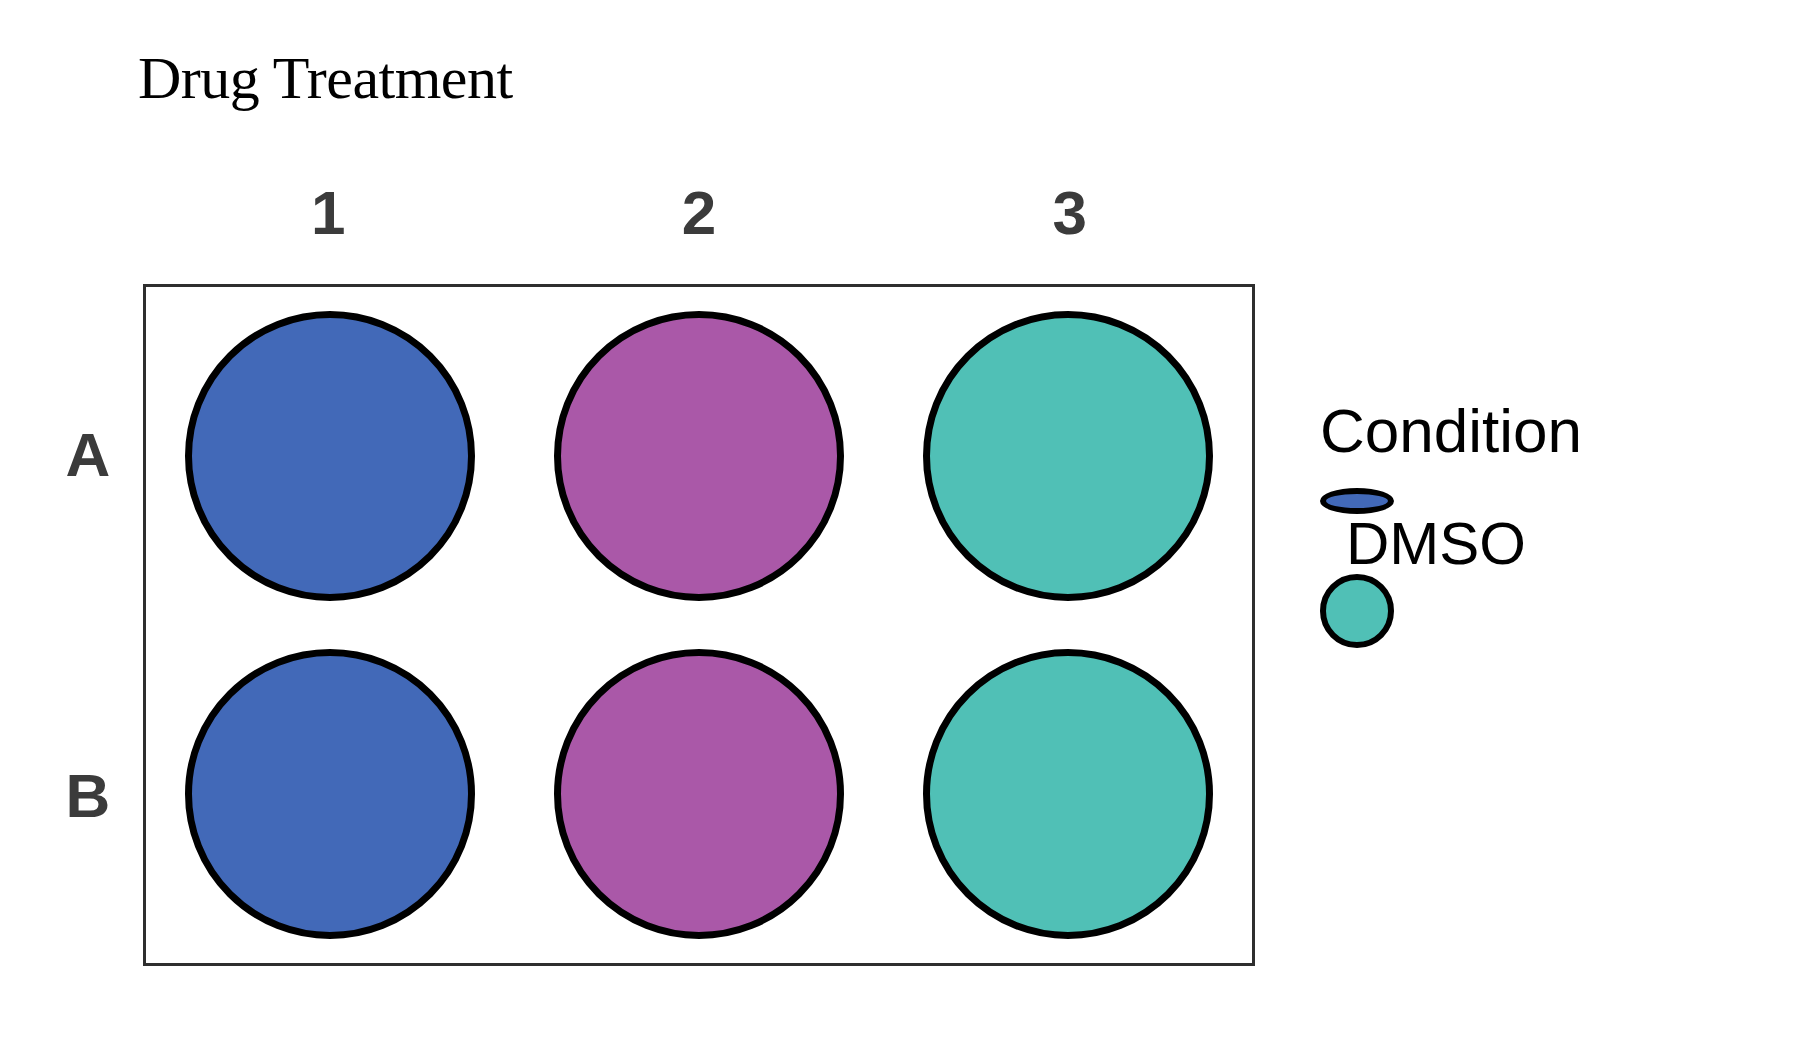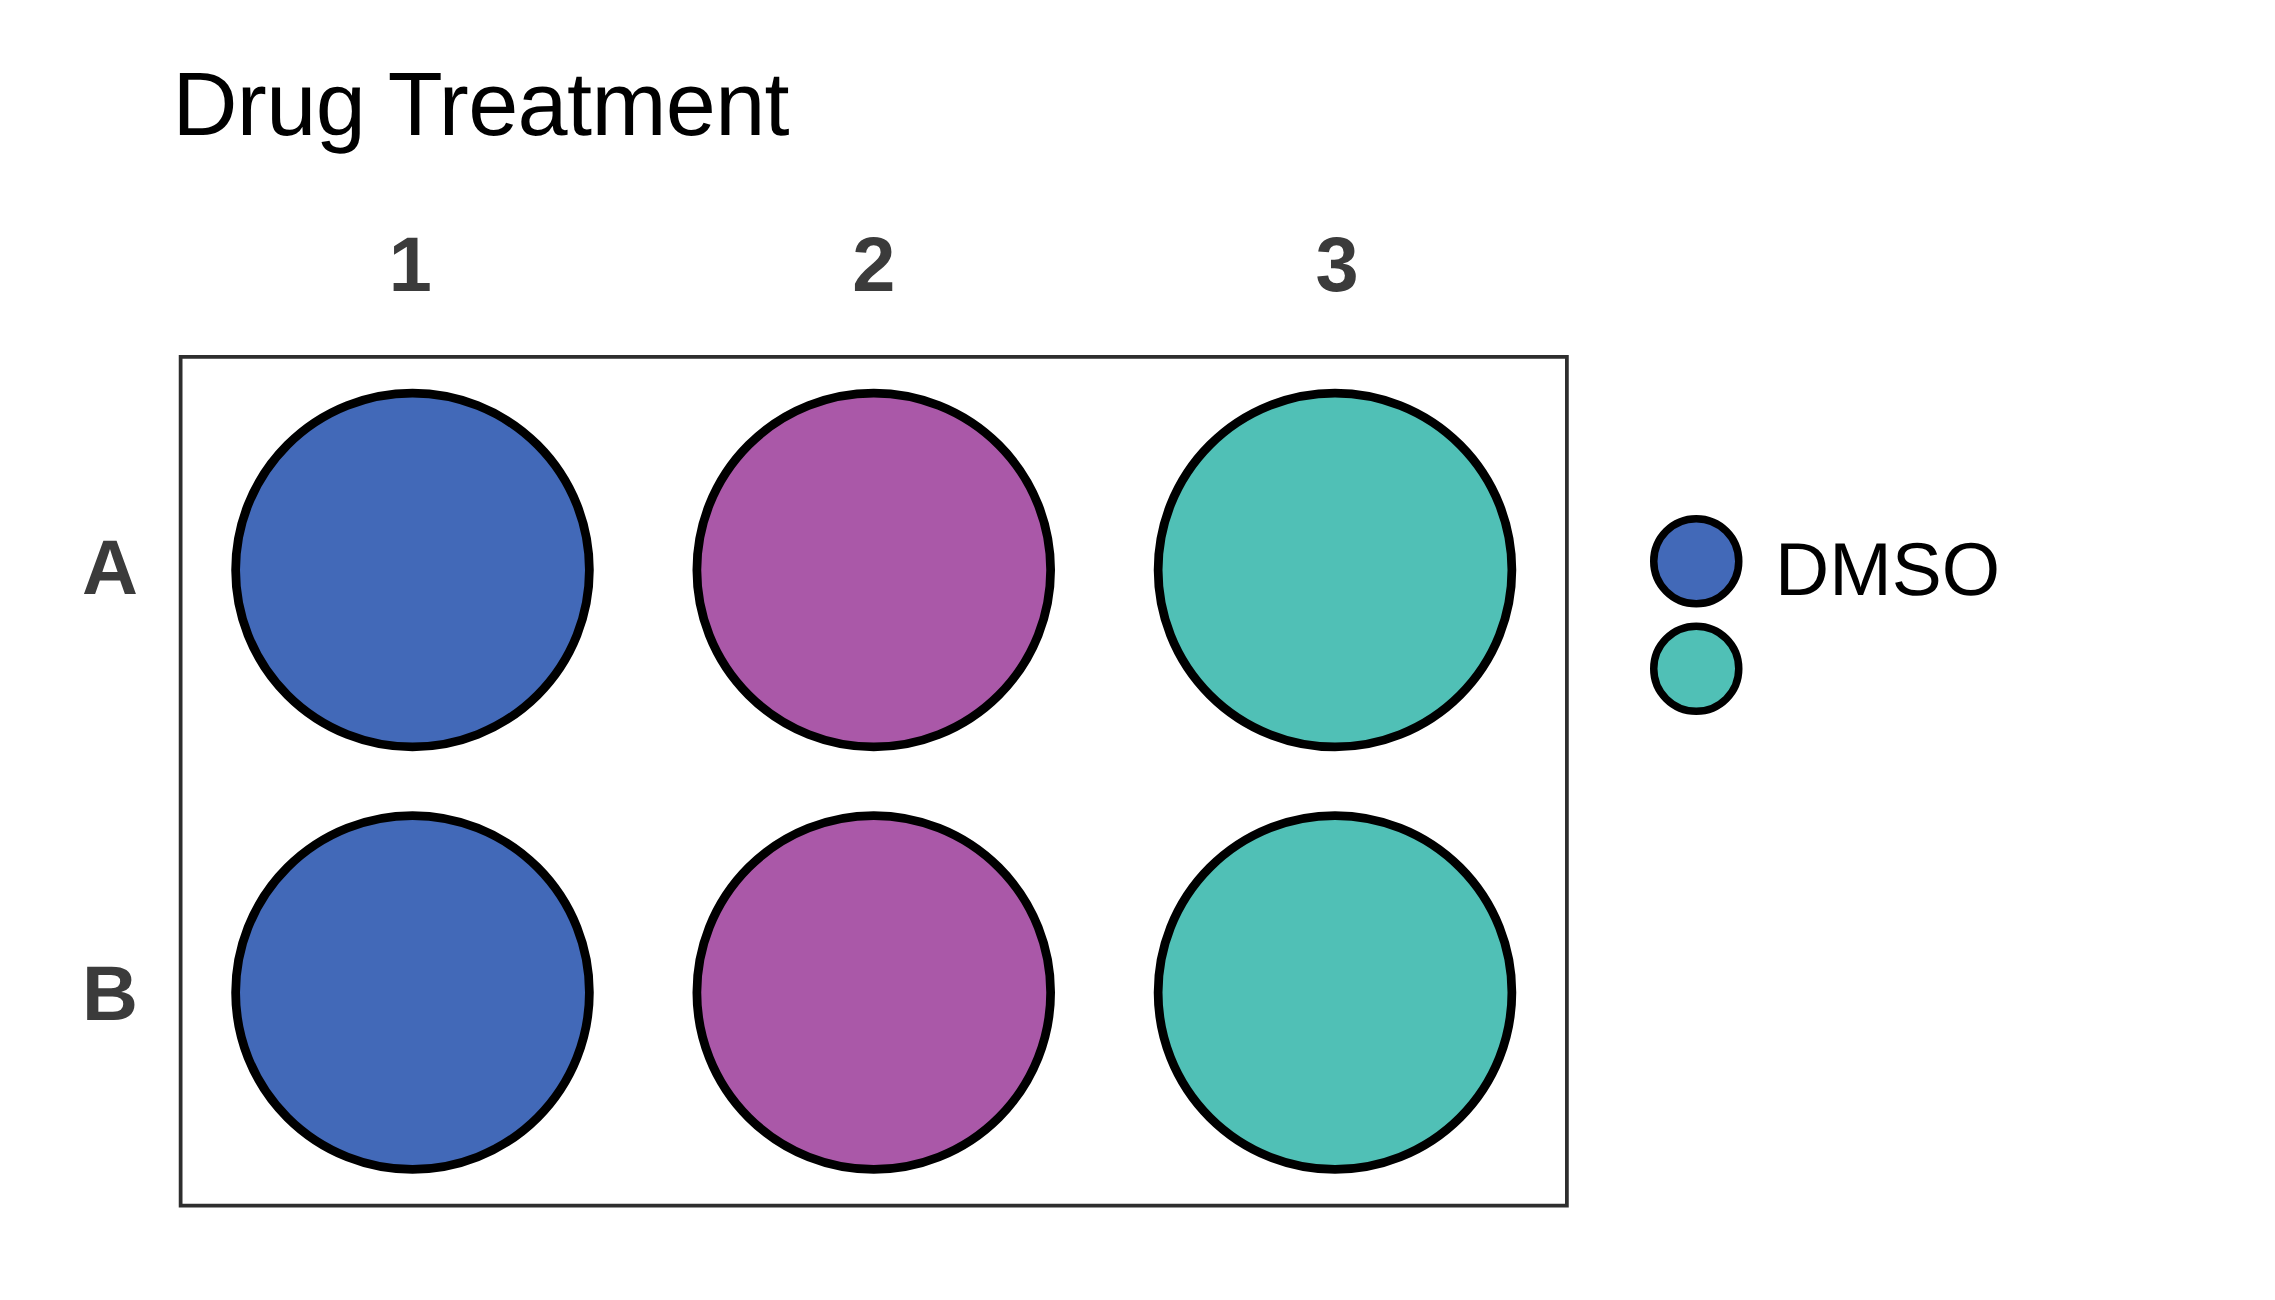--- a/index.html
+++ b/index.html
@@ -14,26 +14,27 @@
     overflow: hidden;
     font-family: "Liberation Sans", sans-serif;
     -webkit-font-smoothing: antialiased;
   }
 
   
   #plot-title {
     position: absolute;
     left: 138px;
     top: 48px;
-    font-size: 72px;
+    font-size: 60px;
     font-weight: 400;
     line-height: 1;
     color: #000000;
     white-space: nowrap;
     letter-spacing: -0.5px;
+    font-family: Liberation Serif, serif;
   }
 
   
   #col-headers {
     position: absolute;
     left: 143px;
     top: 178px;
     width: 1112px;
     height: 66px;
     display: flex;
@@ -115,22 +116,23 @@
   #legend-title {
     font-size: 62px;
     font-weight: 400;
     color: #000000;
     line-height: 1;
     margin-bottom: 26px;
     white-space: nowrap;
   }
   .legend-item {
     display: flex;
-    align-items: flex-end;
+    align-items: flex-start;
     height: 86px;
+    flex-direction: column;
   }
   .legend-key {
     width: 74px;
     height: 74px;
     min-width: 74px;
     border-radius: 50%;
     border: 6px solid #000000;
     box-sizing: border-box;
   }
   .legend-label {
@@ -177,20 +179,21 @@
     <div class="plate-cell">
       <div class="well" style="background-color: rgb(170, 88, 168);"></div>
     </div>
     <div class="plate-cell">
       <div class="well" style="background-color: rgb(80, 192, 182);"></div>
     </div>
   </div>
 </div>
 
 <div id="legend">
+  <div id="legend-title">Condition</div>
 
   <div class="legend-item">
     <span class="legend-key" style="background-color: rgb(66, 105, 184);"></span>
     <span class="legend-label">DMSO</span>
   </div>
 
 
   <div class="legend-item">
     <span class="legend-key" style="background-color: rgb(80, 192, 182);"></span>
   </div>

